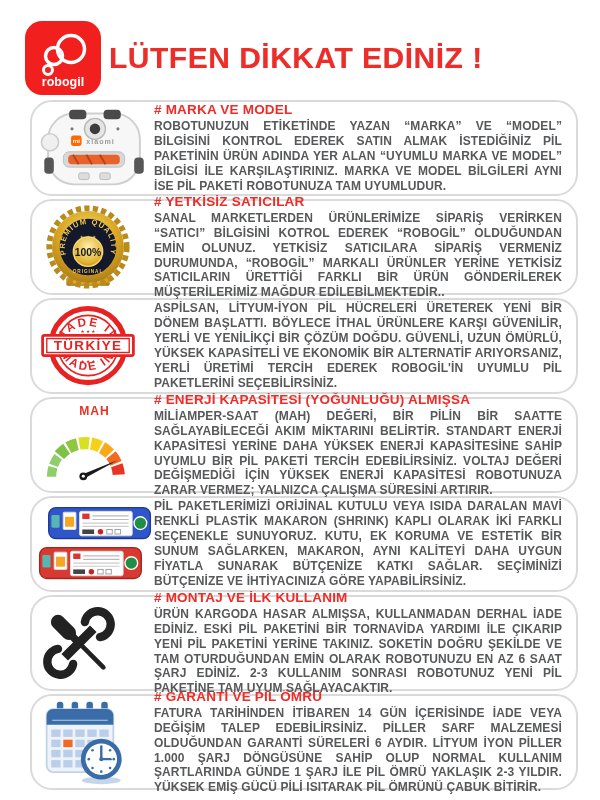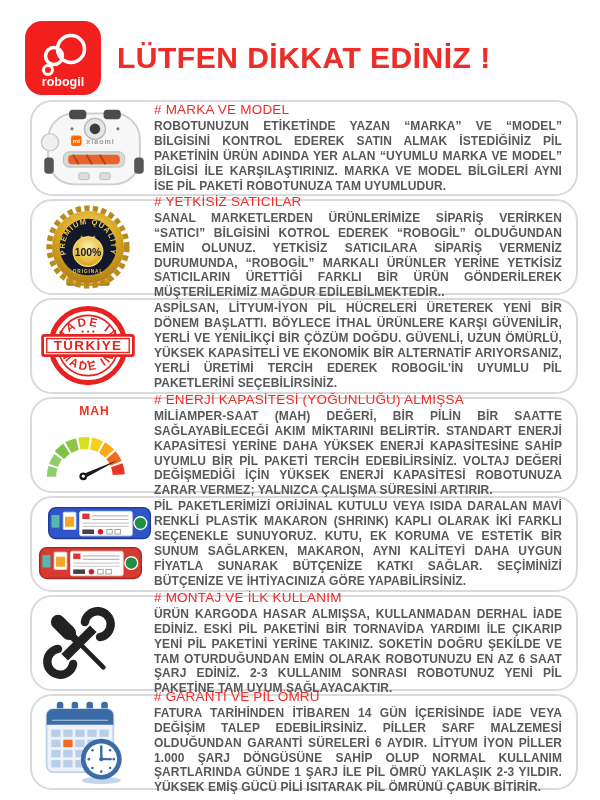--- a/index.html
+++ b/index.html
@@ -2,30 +2,30 @@
 <html><head>
 <meta charset="utf-8">
 <style>
   * { margin:0; padding:0; box-sizing:border-box; }
   html,body { width:600px; height:800px; background:#ffffff; font-family:"Liberation Sans", sans-serif; overflow:hidden; }
   .page { width:600px; height:800px; position:relative; }
 
   
   .header { display:flex; align-items:center; padding:20px 0 0 25px; height:96px; }
   .logo { width:76px; height:74px; flex:none; }
-  .title { margin-left:16px; font-size:30px; font-weight:800; color:#EE2C28; letter-spacing:0.5px;
+  .title { margin-left:8px; font-size:30px; font-weight:800; color:#EE2C28; letter-spacing:0.5px;
            text-shadow:0 0 1px #c9c9c9; white-space:nowrap; }
 
   
   .cards { position:absolute; top:100px; left:30px; width:548px; }
   .card { display:flex; align-items:center; width:548px; height:96px; border:2.5px solid #DADADA;
           border-radius:22px; margin-bottom:3px; padding:4px 14px 4px 4px; background:#fff; }
   .icon-col { width:118px; flex:none; display:flex; align-items:center; justify-content:flex-start; }
   .text-col { flex:1; display:flex; flex-direction:column; justify-content:center; min-width:0; }
-  .heading { color:#EE2C28; font-size:13.5px; font-weight:400; letter-spacing:0.2px; margin-bottom:2px; white-space:nowrap; }
+  .heading { color:#EE2C28; font-size:13.5px; font-weight:700; letter-spacing:0.2px; margin-bottom:2px; white-space:nowrap; }
   .body { color:#57585A; font-size:12px; font-weight:700; line-height:1.24; text-align:justify; letter-spacing:0.1px; }
 
   svg text { font-family:"Liberation Sans", sans-serif; }
 </style>
 </head>
 <body>
 
 <div class="page">
 
   <div class="header">

